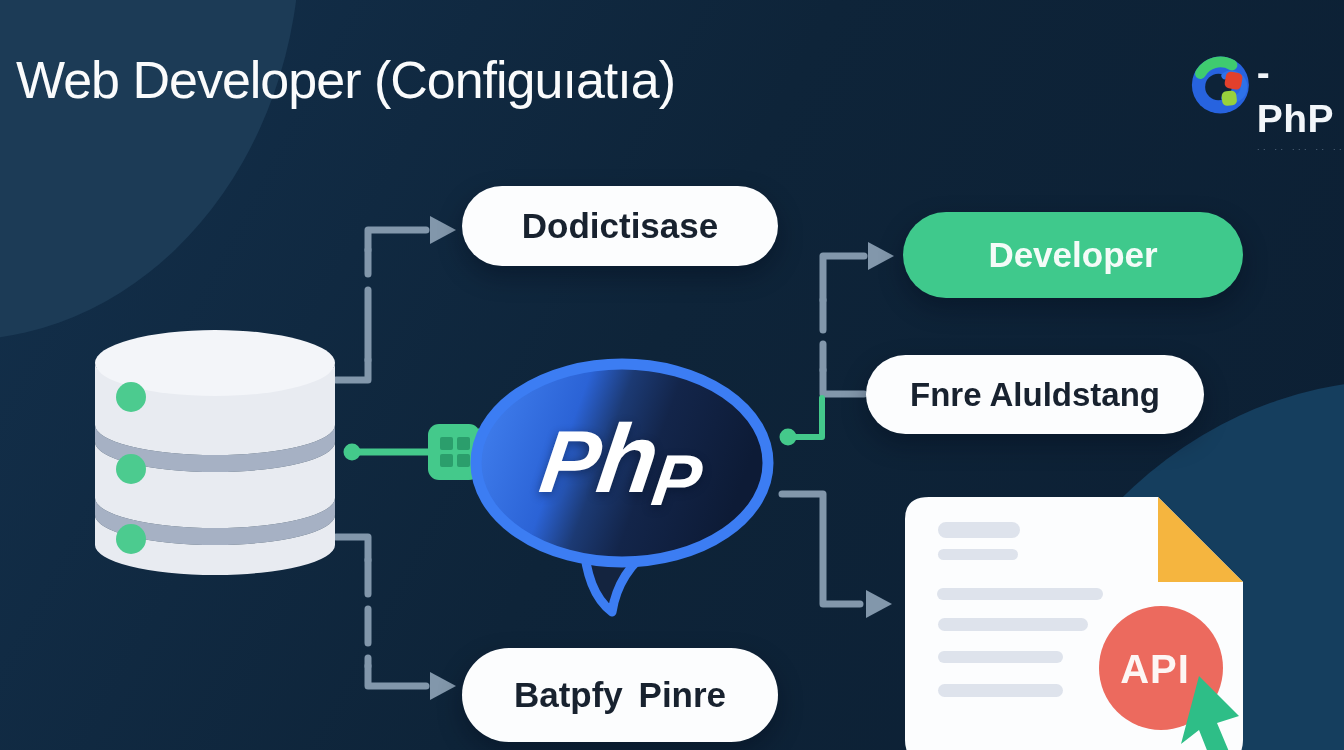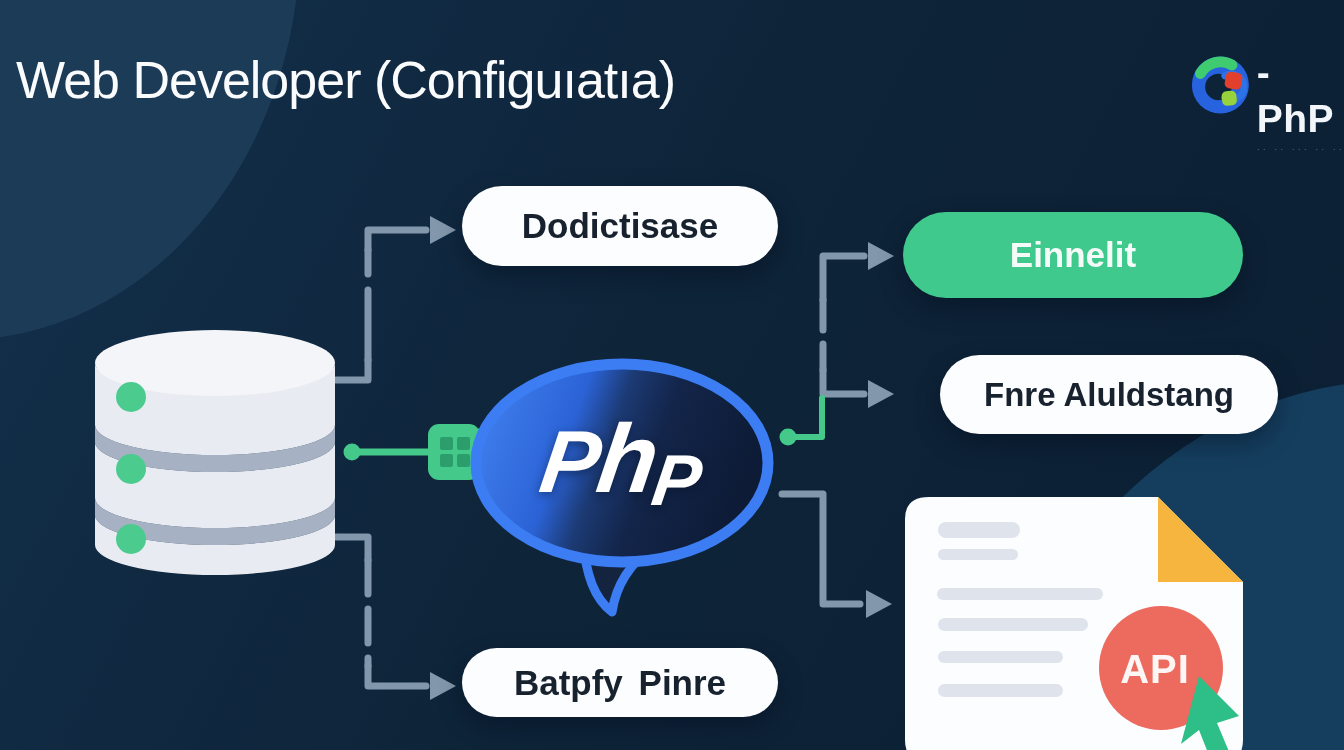--- a/index.html
+++ b/index.html
@@ -27,22 +27,22 @@
   .scene text{font-family:"Liberation Sans",sans-serif;}
 
   .pill{
     position:absolute;border-radius:999px;display:flex;align-items:center;justify-content:center;
     font-weight:800;color:#18222F;background:#FCFDFE;
     box-shadow:0 10px 24px rgba(3,10,22,.35);white-space:nowrap;
   }
   .pill-green{background:#3FC98C;color:#F4FBF8;}
   .pill-dodictisase{left:462px;top:186px;width:316px;height:80px;font-size:35px;}
   .pill-einnelit{left:903px;top:212px;width:340px;height:86px;font-size:35px;}
-  .pill-fnre{left:940px;top:355px;width:338px;height:79px;font-size:33px;}
-  .pill-batpfy{left:462px;top:648px;width:316px;height:69px;font-size:35px;word-spacing:6px;}
+  .pill-fnre{left:866px;top:355px;width:338px;height:79px;font-size:33px;}
+  .pill-batpfy{left:462px;top:648px;width:316px;height:94px;font-size:35px;word-spacing:6px;}
 
   .php-word{
     position:absolute;left:622px;top:462px;transform:translate(-50%,-54%) skewX(-8deg);
     color:#FFFFFF;font-weight:bold;font-style:italic;font-size:88px;line-height:1;
     letter-spacing:-2px;text-shadow:0 3px 10px rgba(5,15,35,.45);white-space:nowrap;
   }
   .php-word .php-h{font-size:97px;}
   .php-word .php-p2{display:inline-block;font-size:72px;transform:translateY(13px);}
 </style>
 </head>
@@ -155,21 +155,21 @@
       <polygon points="1199,676 1181,744 1199,730 1212,763 1230,754 1217,723 1239,716" fill="#2EBE87"></polygon>
     </g>
   </svg>
 
   <div class="php-word"><span>P</span><span class="php-h">h</span><span class="php-p2">P</span></div>
 
   <div class="pill pill-dodictisase">
     <span>Dodictisase</span>
   </div>
   <div class="pill pill-green pill-einnelit">
-    <span>Einnelit</span>
+    <span>Developer</span>
   </div>
   <div class="pill pill-fnre">
     <span>Fnre Aluldstang</span>
   </div>
   <div class="pill pill-batpfy">
     <span>Batpfy Pinre</span>
   </div>
 
 </div>
 

